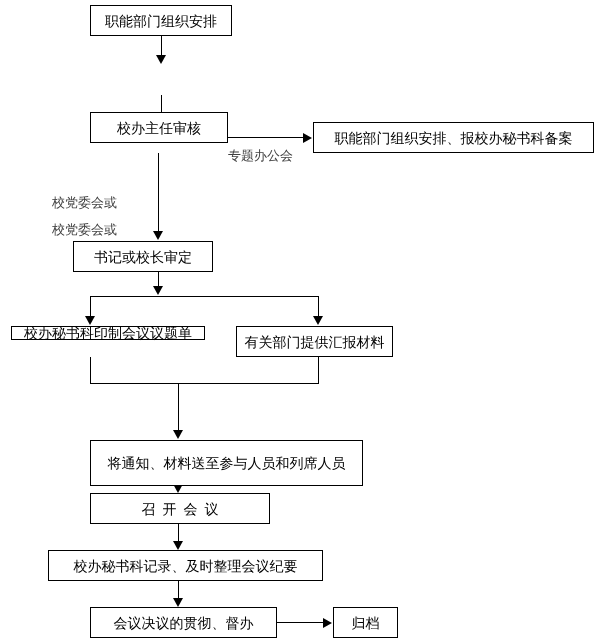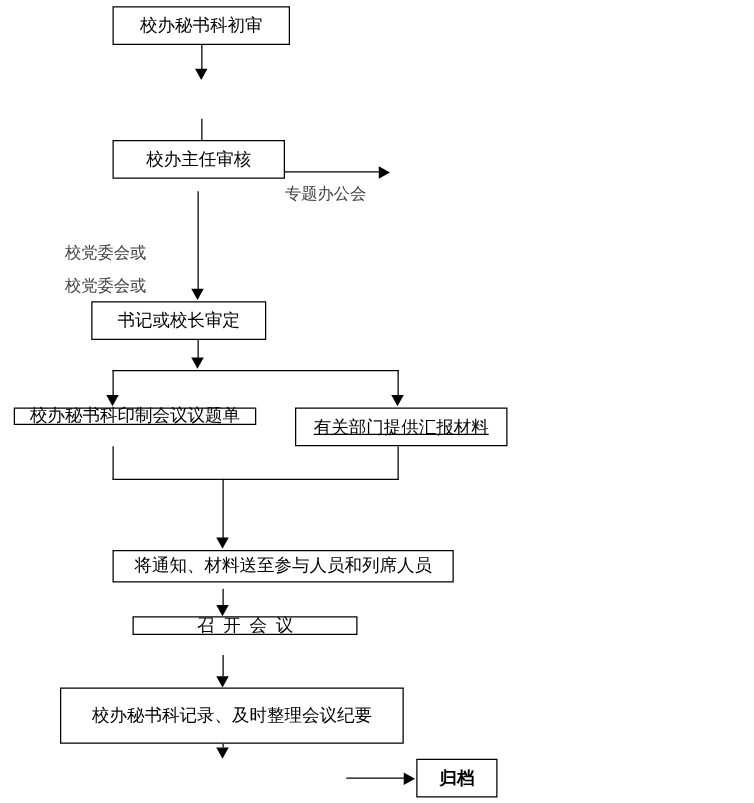--- a/index.html
+++ b/index.html
@@ -68,40 +68,42 @@
     border-bottom: 5px solid transparent;
     border-left: 9px solid #000000;
     z-index: 2;
   }
 </style>
 </head>
 <body>
 
 <div id="canvas">
 
-  <div class="node" style="left:90px; top:5px; width:142px; height:31px;">校办秘书科初审</div>
+  <div class="node" style="left:90px; top:5px; width:142px; height:31px;">职能部门组织安排</div>
 
 
   <div class="node" style="left:90px; top:112px; width:138px; height:31px;">校办主任审核</div>
 
+  <div class="node" style="left:313px; top:122px; width:281px; height:31px;">职能部门组织安排、报校办秘书科备案</div>
 
   <div class="node" style="left:73px; top:241px; width:140px; height:31px;">书记或校长审定</div>
 
   <div class="node" style="left:11px; top:326px; width:194px; height:14px;">校办秘书科印制会议议题单</div>
 
-  <div class="node" style="left:236px; top:326px; width:170px; height:31px;text-decoration:underline;">有关部门提供汇报材料</div>
+  <div class="node" style="left:236px; top:326px; width:157px; height:31px;">有关部门提供汇报材料</div>
 
-  <div class="node" style="left:90px; top:440px; width:273px; height:26px;">将通知、材料送至参与人员和列席人员</div>
+  <div class="node" style="left:90px; top:440px; width:273px; height:46px;">将通知、材料送至参与人员和列席人员</div>
 
-  <div class="node spaced" style="left:90px; top:493px; width:180px; height:15px;margin-left:16px;">召开会议</div>
+  <div class="node spaced" style="left:90px; top:493px; width:180px; height:31px;">召开会议</div>
 
-  <div class="node" style="left:48px; top:550px; width:275px; height:45px;">校办秘书科记录、及时整理会议纪要</div>
+  <div class="node" style="left:48px; top:550px; width:275px; height:31px;">校办秘书科记录、及时整理会议纪要</div>
 
+  <div class="node" style="left:90px; top:607px; width:187px; height:31px;">会议决议的贯彻、督办</div>
 
-  <div class="node" style="left:333px; top:607px; width:65px; height:31px;font-weight:bold;">归档</div>
+  <div class="node" style="left:333px; top:607px; width:65px; height:31px;">归档</div>
 
   <div class="free-label" style="left:228px; top:147px;">专题办公会</div>
 
   <div class="free-label" style="left:52px; top:173px;margin-top:48px;">校党委会或</div>
   <div class="free-label" style="left:52px; top:194px;">校党委会或</div>
 
   <div class="vline" style="left:161px; top:36px; height:20px;"></div>
   <div class="arrow-down" style="left:156px; top:55px;"></div>
 
   <div class="vline" style="left:161px; top:95px; height:18px;"></div>

